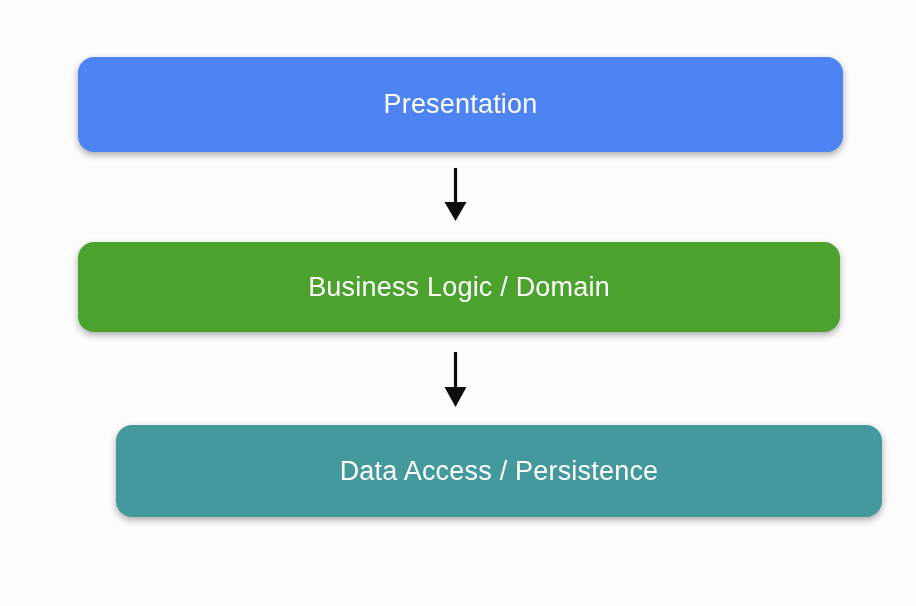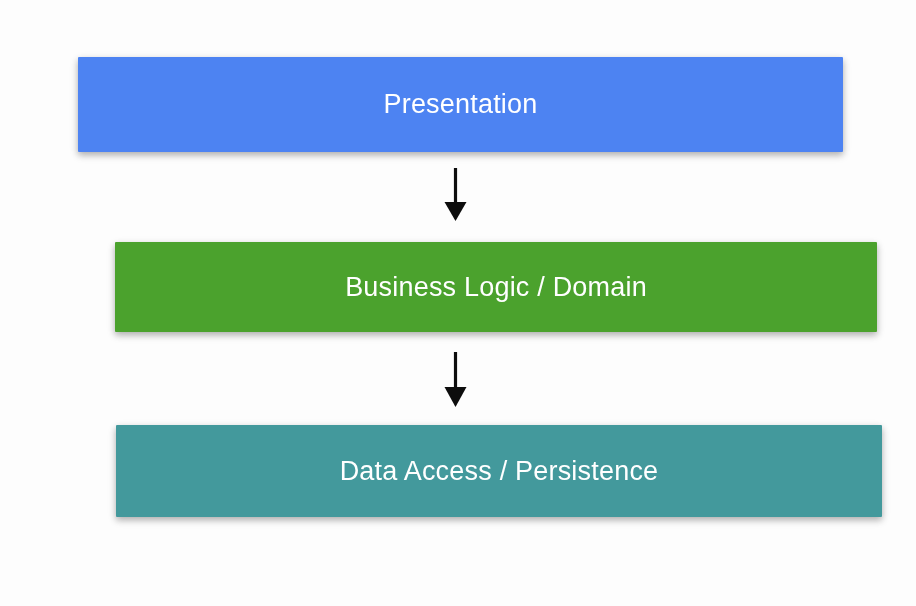--- a/index.html
+++ b/index.html
@@ -16,21 +16,21 @@
   }
   #diagram-canvas {
     position: relative;
     width: 916px;
     height: 606px;
     background: #fdfdfd;
   }
   .layer-box {
     position: absolute;
     box-sizing: border-box;
-    border-radius: 1px;
+    border-radius: 16px;
     display: flex;
     align-items: center;
     justify-content: center;
     box-shadow: 0 3px 6px rgba(0,0,0,0.22), 0 3px 10px rgba(0,0,0,0.13);
   }
   .layer-label {
     color: #ffffff;
     font-family: "Liberation Sans", sans-serif;
     font-size: 27px;
     font-weight: 400;
@@ -75,21 +75,21 @@
 </style>
 </head>
 <body>
 
 <div id="diagram-canvas">
 
   <div class="layer-box" id="box-presentation" style="background:#4d83f2;">
     <span class="layer-label">Presentation</span>
   </div>
 
-  <div class="layer-box" id="box-business-logic" style="background:#4ba22d;margin-left:37px;">
+  <div class="layer-box" id="box-business-logic" style="background:#4ba22d;">
     <span class="layer-label">Business Logic / Domain</span>
   </div>
 
   <div class="layer-box" id="box-data-access" style="background:#43999c;">
     <span class="layer-label">Data Access / Persistence</span>
   </div>
 
   <svg class="connector" viewBox="0 0 916 606" xmlns="http://www.w3.org/2000/svg">
     <g>
       <line x1="455.5" y1="168" x2="455.5" y2="203" stroke="#0d0d0d" stroke-width="3.2"></line>

